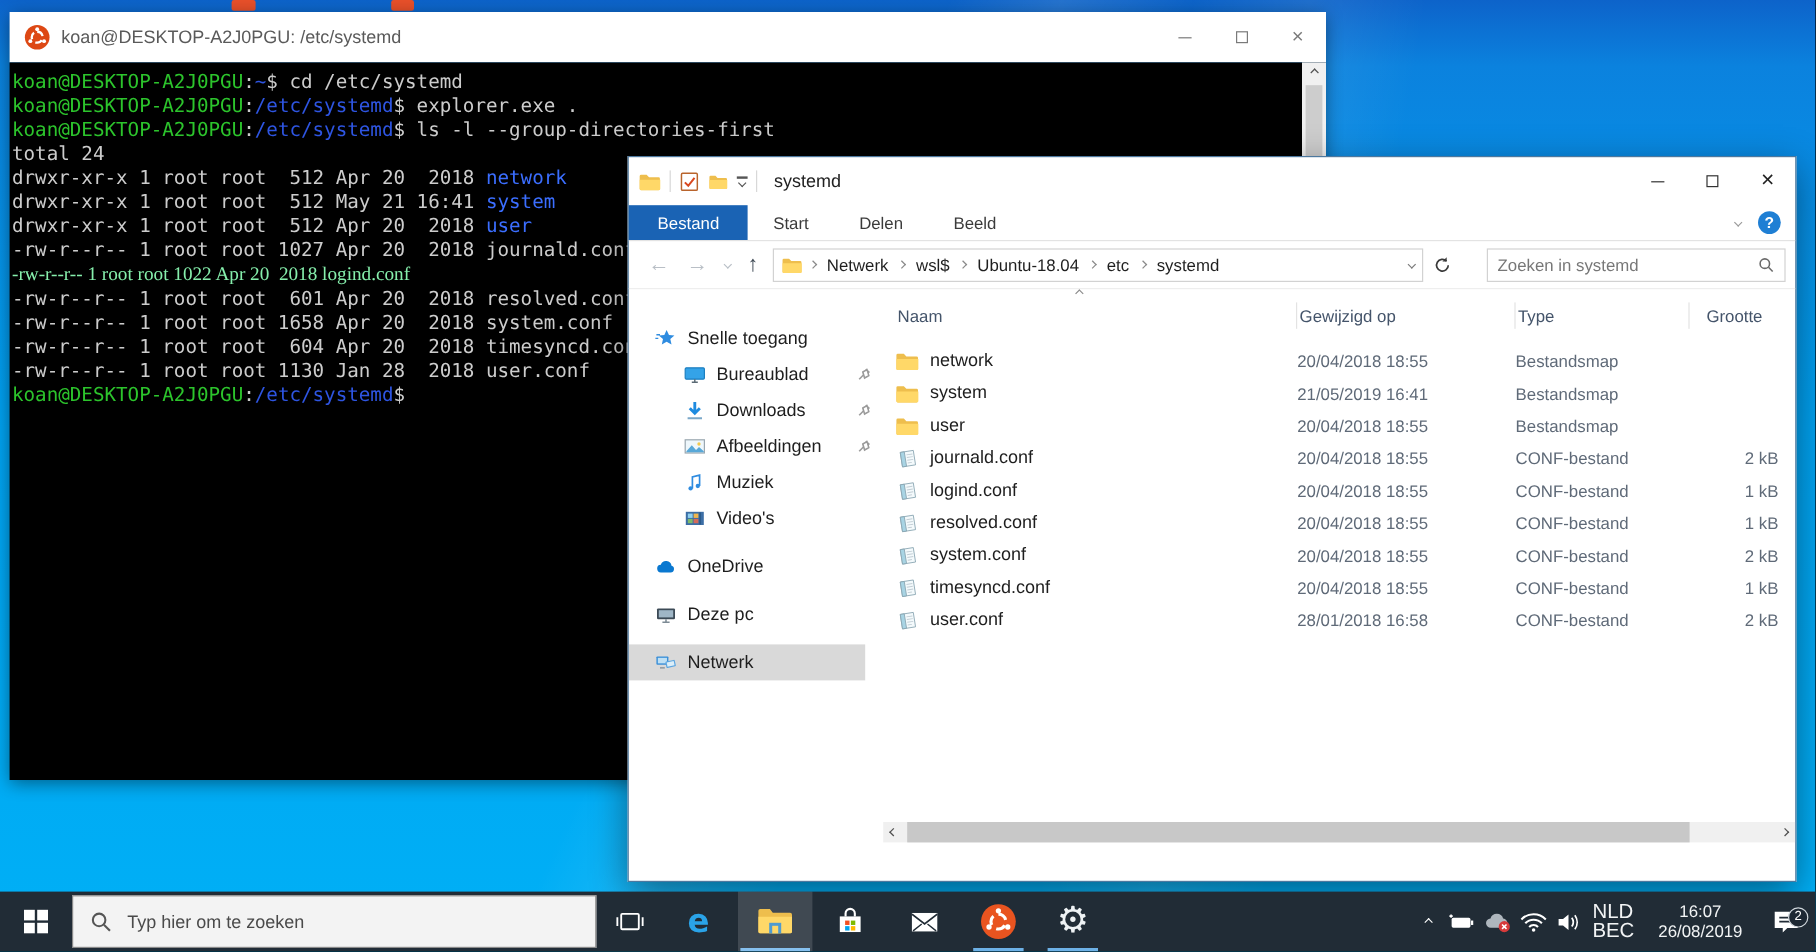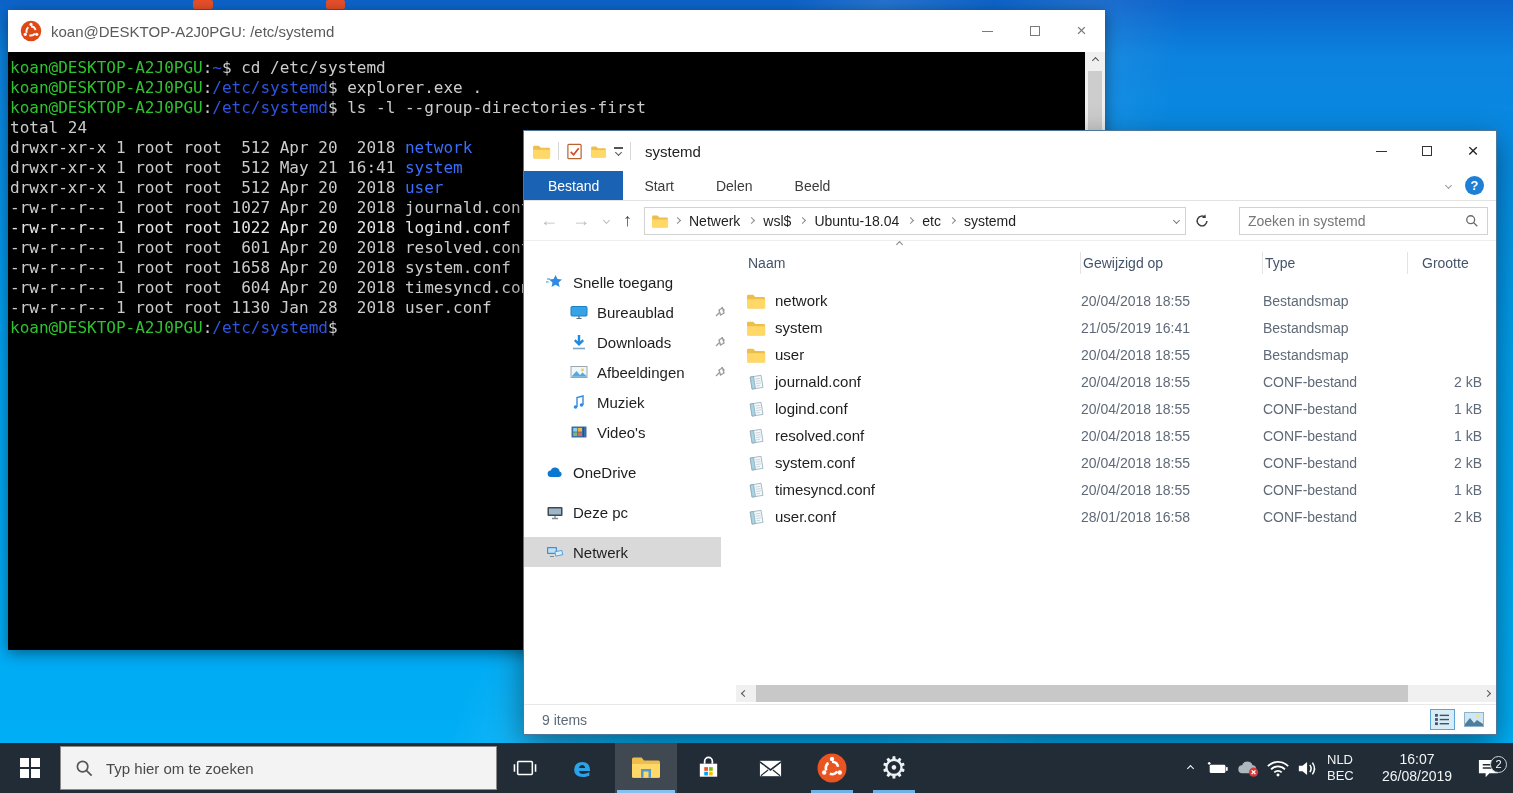--- a/index.html
+++ b/index.html
@@ -111,21 +111,21 @@
   .tb-search{width:437px;align-self:center;height:44px;background:#f3f3f3;border:1px solid #8a8a8a;display:flex;align-items:center;gap:12px;padding-left:14px;}
   .tb-search .ph{font-size:15px;color:#4a4a4a;}
   .tb-btn{width:56px;display:flex;align-items:center;justify-content:center;position:relative;}
   .tb-app{width:62px;display:flex;align-items:center;justify-content:center;position:relative;}
   .tb-app.active{background:rgba(255,255,255,.14);}
   .underline{position:absolute;bottom:0;height:3px;background:#6db1e6;left:10px;right:10px;}
   .tb-app.active .underline{left:2px;right:2px;background:#86c0ee;}
   .tray{margin-left:auto;display:flex;align-items:center;color:#f2f4f5;}
   .tray-ic{width:30px;display:flex;align-items:center;justify-content:center;}
   .tray .chevbox{width:26px;}
-  .lang{width:48px;font-size:13px;line-height:16px;text-align:left;padding-left:4px;}
+  .lang{width:48px;font-size:17px;line-height:16px;text-align:left;padding-left:4px;}
   .clock{width:92px;font-size:14px;line-height:17px;text-align:center;}
   .action{width:50px;display:flex;align-items:center;justify-content:center;position:relative;}
   .badge{position:absolute;right:6px;bottom:7px;width:17px;height:17px;border-radius:50%;background:#1d2833;border:1px solid #cfd6db;color:#fff;font-size:11px;display:flex;align-items:center;justify-content:center;}
 </style>
 </head>
 <body>
 
 <div class="stage">
   <div class="frag frag1"></div>
   <div class="frag frag2"></div>
@@ -155,21 +155,21 @@
     <div class="term-body">
       <div class="term-lines" id="term-lines">
           <div class="term-line"><span style="color: rgb(44, 196, 44);">koan@DESKTOP-A2J0PGU</span><span style="color: rgb(204, 204, 204);">:</span><span style="color: rgb(46, 85, 226);">~</span><span style="color: rgb(204, 204, 204);">$ cd /etc/systemd</span></div>
           <div class="term-line"><span style="color: rgb(44, 196, 44);">koan@DESKTOP-A2J0PGU</span><span style="color: rgb(204, 204, 204);">:</span><span style="color: rgb(46, 85, 226);">/etc/systemd</span><span style="color: rgb(204, 204, 204);">$ explorer.exe .</span></div>
           <div class="term-line"><span style="color: rgb(44, 196, 44);">koan@DESKTOP-A2J0PGU</span><span style="color: rgb(204, 204, 204);">:</span><span style="color: rgb(46, 85, 226);">/etc/systemd</span><span style="color: rgb(204, 204, 204);">$ ls -l --group-directories-first</span></div>
           <div class="term-line"><span style="color: rgb(204, 204, 204);">total 24</span></div>
           <div class="term-line"><span style="color: rgb(204, 204, 204);">drwxr-xr-x 1 root root  512 Apr 20  2018 </span><span style="color: rgb(59, 110, 255);">network</span></div>
           <div class="term-line"><span style="color: rgb(204, 204, 204);">drwxr-xr-x 1 root root  512 May 21 16:41 </span><span style="color: rgb(59, 110, 255);">system</span></div>
           <div class="term-line"><span style="color: rgb(204, 204, 204);">drwxr-xr-x 1 root root  512 Apr 20  2018 </span><span style="color: rgb(59, 110, 255);">user</span></div>
           <div class="term-line"><span style="color: rgb(204, 204, 204);">-rw-r--r-- 1 root root 1027 Apr 20  2018 journald.conf</span></div>
-          <div class="term-line"><span style="color: #e5e5e5;">-rw-r--r-- 1 root root 1022 Apr 20  2018 logind.conf</span></div>
+          <div class="term-line"><span style="color: #86efac; font-family: Liberation Serif, serif;">-rw-r--r-- 1 root root 1022 Apr 20  2018 logind.conf</span></div>
           <div class="term-line"><span style="color: rgb(204, 204, 204);">-rw-r--r-- 1 root root  601 Apr 20  2018 resolved.conf</span></div>
           <div class="term-line"><span style="color: rgb(204, 204, 204);">-rw-r--r-- 1 root root 1658 Apr 20  2018 system.conf</span></div>
           <div class="term-line"><span style="color: rgb(204, 204, 204);">-rw-r--r-- 1 root root  604 Apr 20  2018 timesyncd.conf</span></div>
           <div class="term-line"><span style="color: rgb(204, 204, 204);">-rw-r--r-- 1 root root 1130 Jan 28  2018 user.conf</span></div>
           <div class="term-line"><span style="color: rgb(44, 196, 44);">koan@DESKTOP-A2J0PGU</span><span style="color: rgb(204, 204, 204);">:</span><span style="color: rgb(46, 85, 226);">/etc/systemd</span><span style="color: rgb(204, 204, 204);">$</span></div>
         </div>
       <div class="term-scrollbar">
         <div class="ts-arrow">
             <span class="chev up sm" style="border-color:#505050;"></span>
           </div>
@@ -537,44 +537,20 @@
               <span class="chev left sm" style="border-color:#505050;"></span>
             </span>
           <span class="hs-thumb"></span>
           <span class="hs-btn hs-right">
               <span class="chev right sm" style="border-color:#505050;"></span>
             </span>
         </div>
       </div>
     </div>
 
-    <div class="ex-status">
-      <span>9 items</span>
-      <div class="view-btns">
-        <span class="vbtn active">
-          <svg viewBox="0 0 18 14" width="17" height="13">
-              <g fill="#41505f">
-                <rect x="1" y="1" width="3" height="3"></rect>
-                <rect x="6" y="1.8" width="10" height="1.5"></rect>
-                <rect x="1" y="5.5" width="3" height="3"></rect>
-                <rect x="6" y="6.3" width="10" height="1.5"></rect>
-                <rect x="1" y="10" width="3" height="3"></rect>
-                <rect x="6" y="10.8" width="10" height="1.5"></rect>
-              </g>
-            </svg>
-        </span>
-        <span class="vbtn">
-          <svg viewBox="0 0 20 15" width="20" height="15">
-              <rect x=".5" y=".5" width="19" height="14" fill="#cfe6f4" stroke="#8fb3c8"></rect>
-              <path d="M1 12l5-6 4 5 3-3 6 4v2H1z" fill="#4f7d9e"></path>
-              <circle cx="14" cy="4" r="1.8" fill="#f6e27a"></circle>
-            </svg>
-        </span>
-      </div>
-    </div>
   </section>
 
   <footer class="taskbar">
     <div class="tb-start">
       <svg viewBox="0 0 20 20" width="20" height="20">
           <g fill="#fff">
             <rect x="0" y="0" width="9" height="9"></rect>
             <rect x="11" y="0" width="9" height="9"></rect>
             <rect x="0" y="11" width="9" height="9"></rect>
             <rect x="11" y="11" width="9" height="9"></rect>

